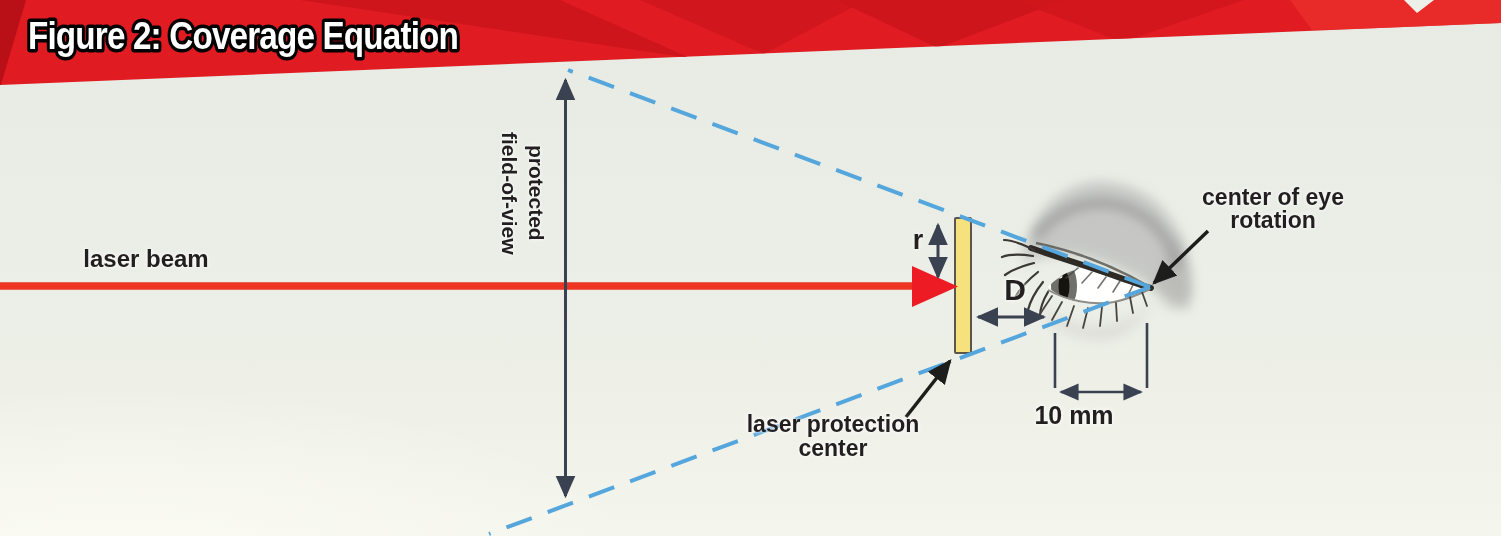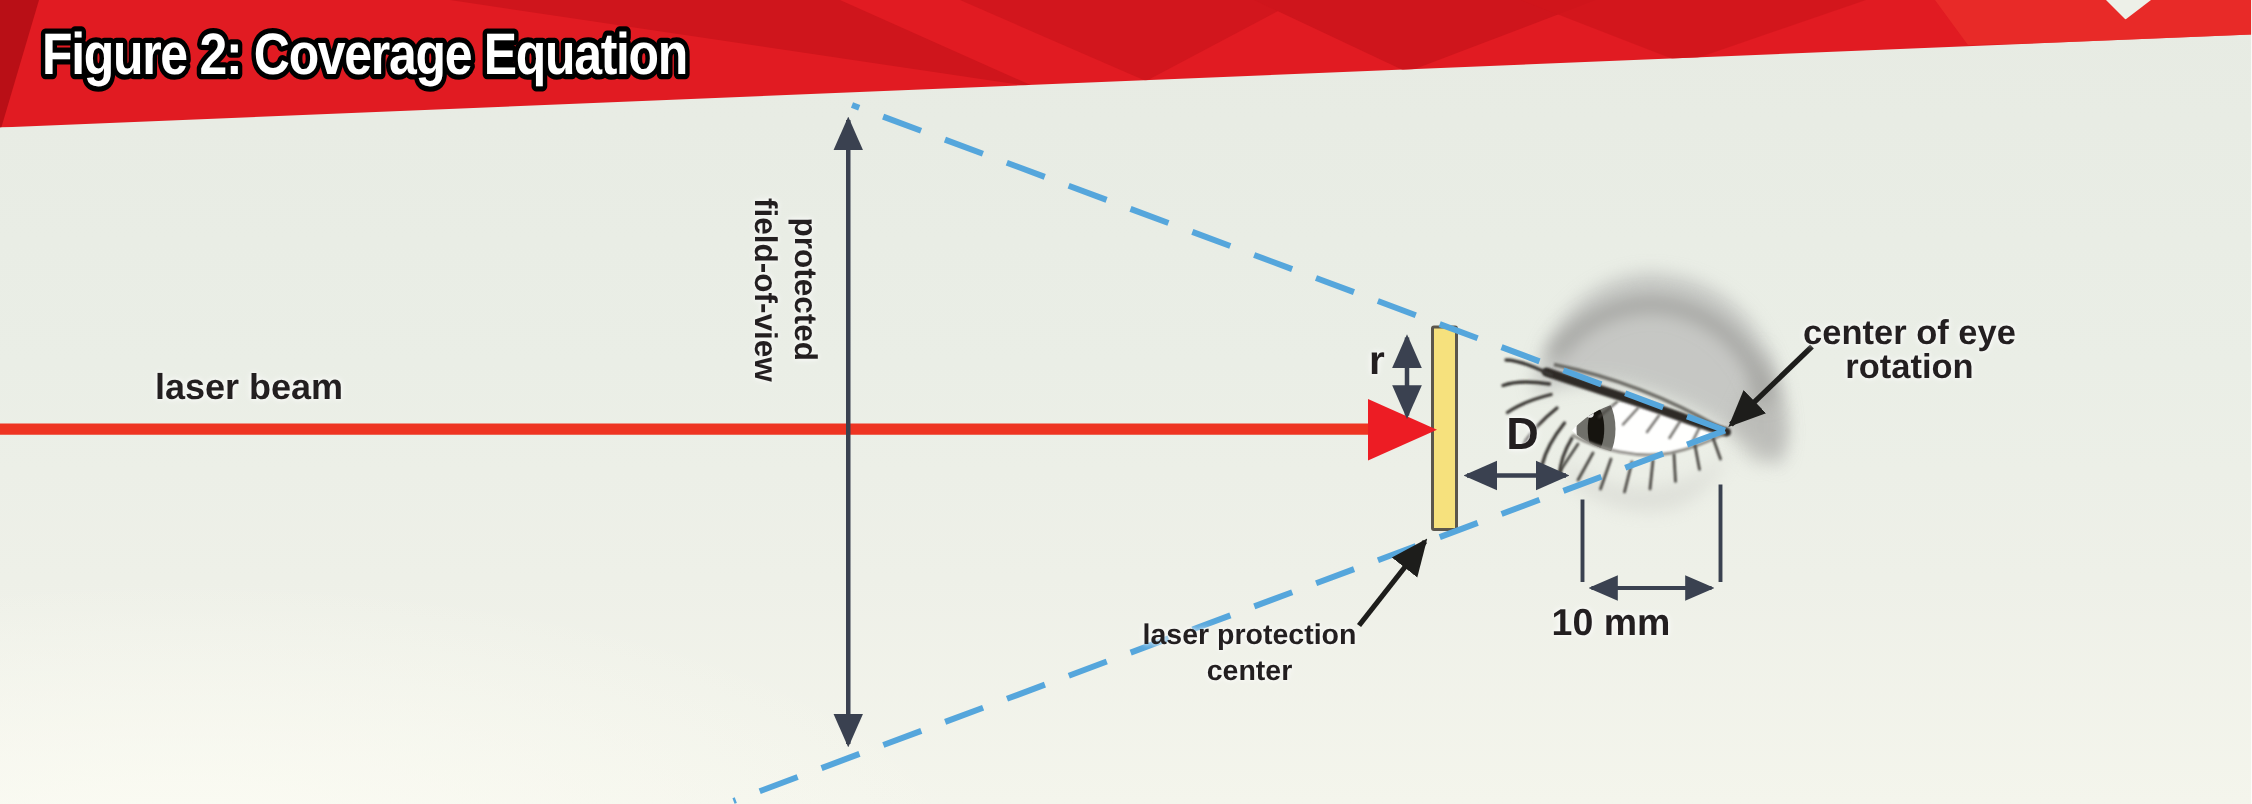--- a/index.html
+++ b/index.html
@@ -44,30 +44,30 @@
   .beam-glow{stroke:var(--beam-glow,#f4553a);stroke-width:17;opacity:.45;}
   .beam-core{stroke:var(--beam-red,#ee3422);stroke-width:7.5;}
   .beam-head{fill:var(--arrowhead-red,#ed1c24);}
   .filter-plate{fill:var(--filter-yellow,#f6e17d);stroke:var(--filter-border,#5b564c);stroke-width:2;}
   
   .lbl{
     position:absolute;color:var(--label-text,#231f20);font-weight:700;
     text-align:center;line-height:1.04;
     text-shadow:0 0 3px rgba(255,255,255,.9),0 0 6px rgba(255,255,255,.7);
   }
-  .lbl-laser-beam{left:98px;top:247px;width:136px;font-size:24px;}
+  .lbl-laser-beam{left:78px;top:247px;width:136px;font-size:24px;}
   .lbl-fov{
     left:492px;top:118px;height:150px;width:58px;font-size:21px;
     writing-mode:vertical-rl;text-align:center;line-height:27px;
   }
   .lbl-fov span{display:block;}
   .lbl-r{left:903px;top:226px;width:30px;font-size:27px;}
   .lbl-d{left:998px;top:274px;width:34px;font-size:30px;}
-  .lbl-filter{left:731px;top:412px;width:204px;font-size:19px;line-height:24px;}
-  .lbl-eye-rotation{left:1190px;top:186px;width:166px;font-size:23px;line-height:23px;margin-top:24px;}
+  .lbl-filter{left:731px;top:412px;width:204px;font-size:23px;line-height:24px;}
+  .lbl-eye-rotation{left:1190px;top:186px;width:166px;font-size:23px;line-height:23px;}
   .lbl-ten-mm{left:1027px;top:402px;width:94px;font-size:25px;}
 </style>
 </head>
 <body>
 
 <div class="stage">
 
   <div class="banner">
     <div class="facet fleft"></div>
     <div class="facet f1"></div>

